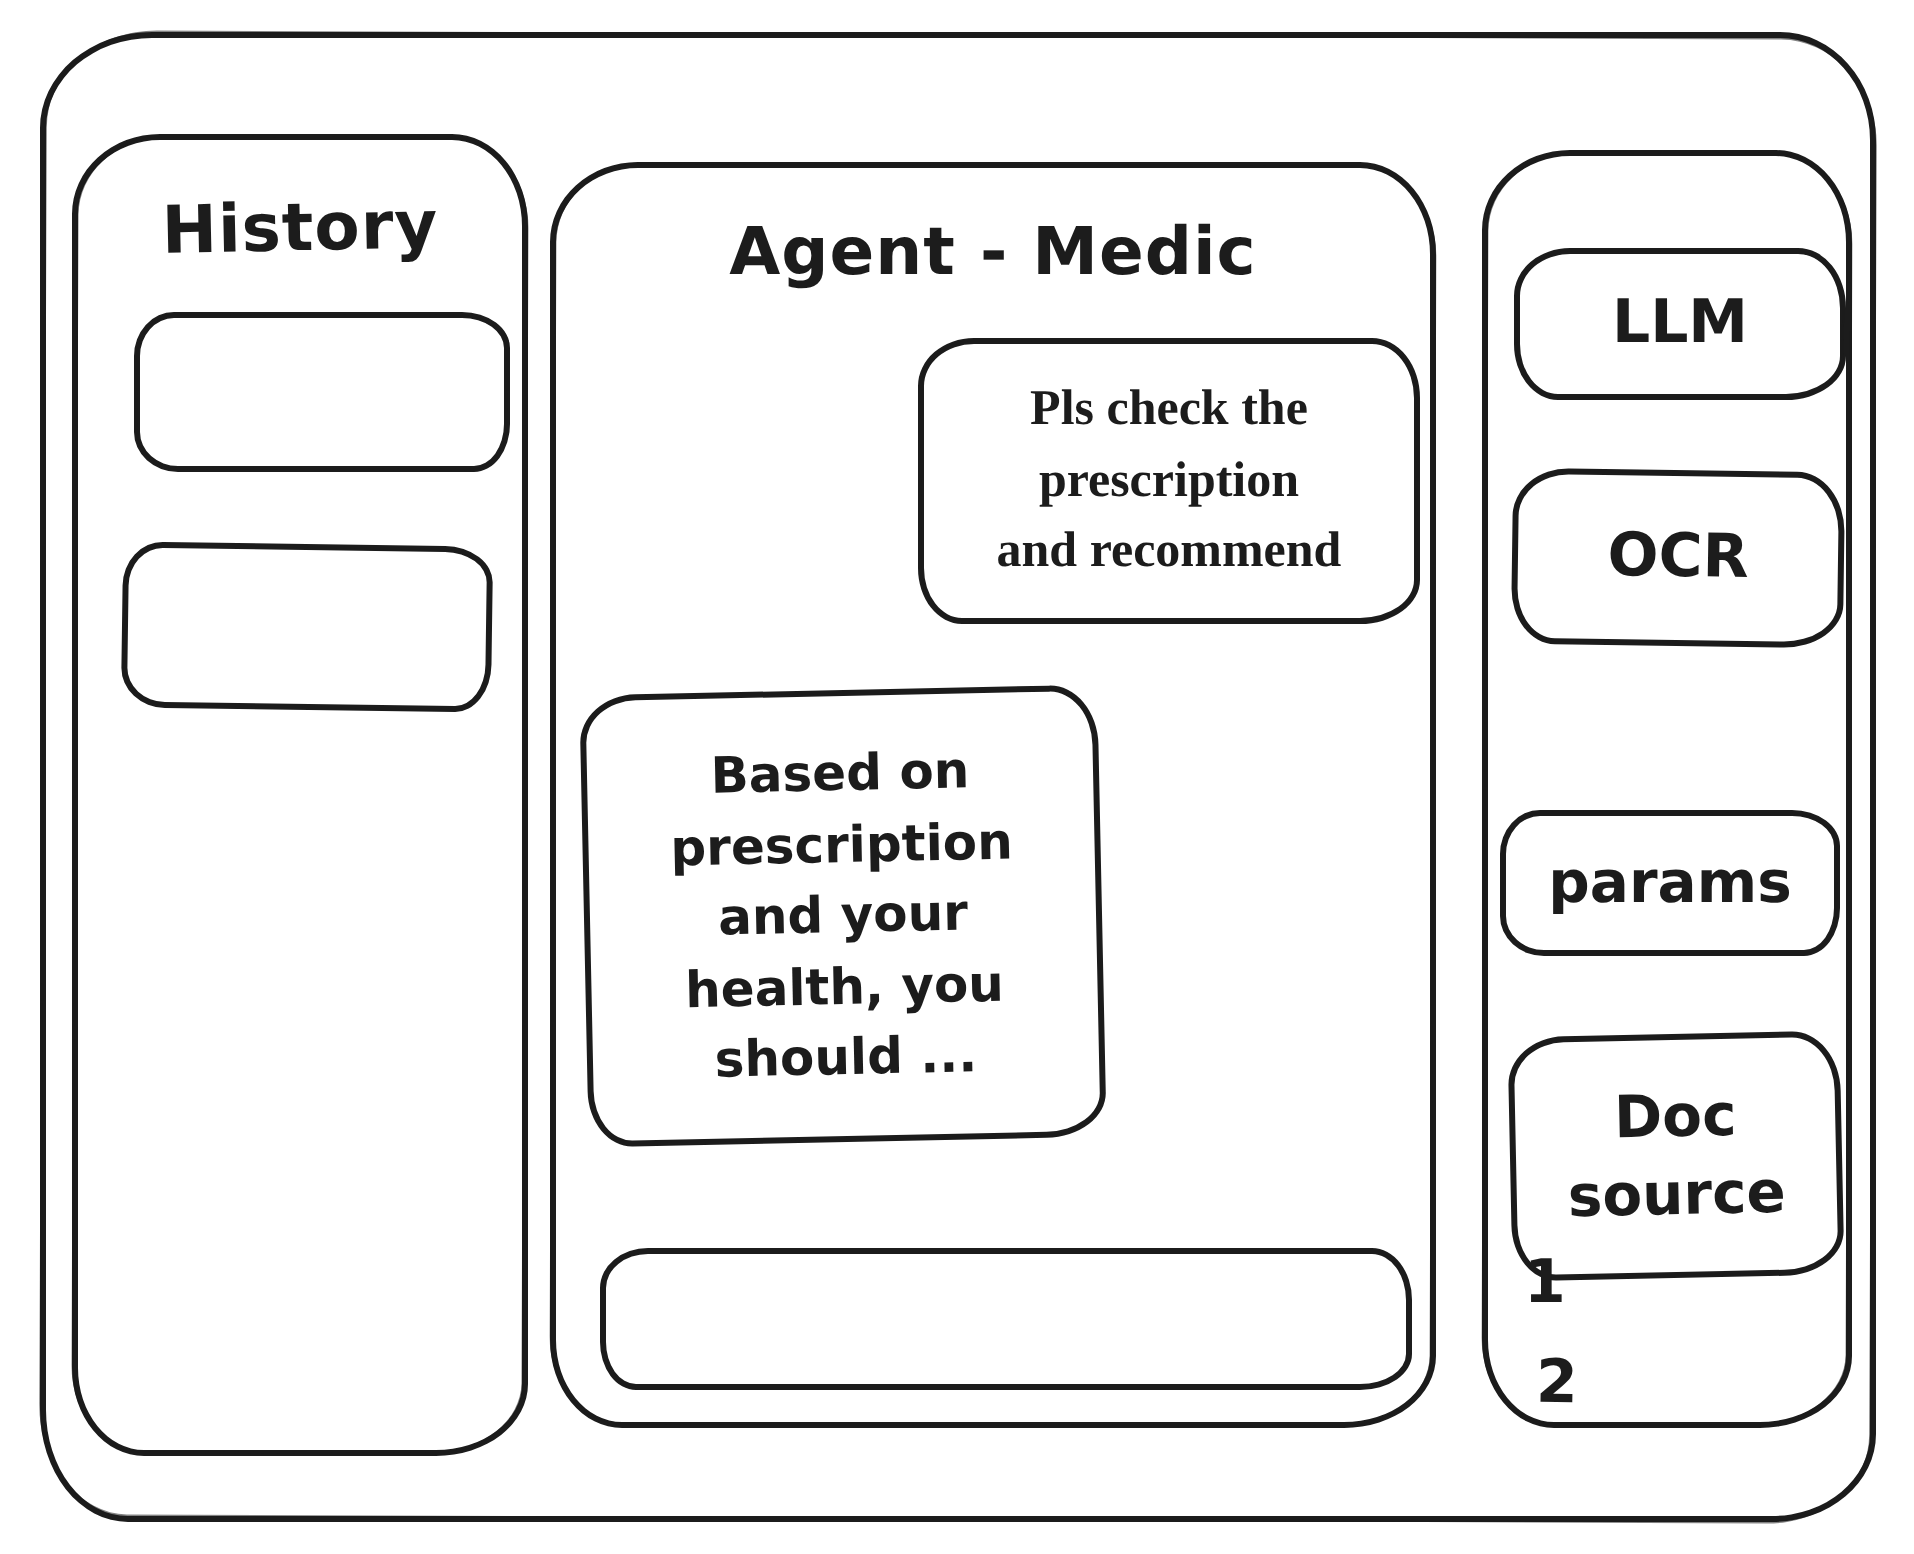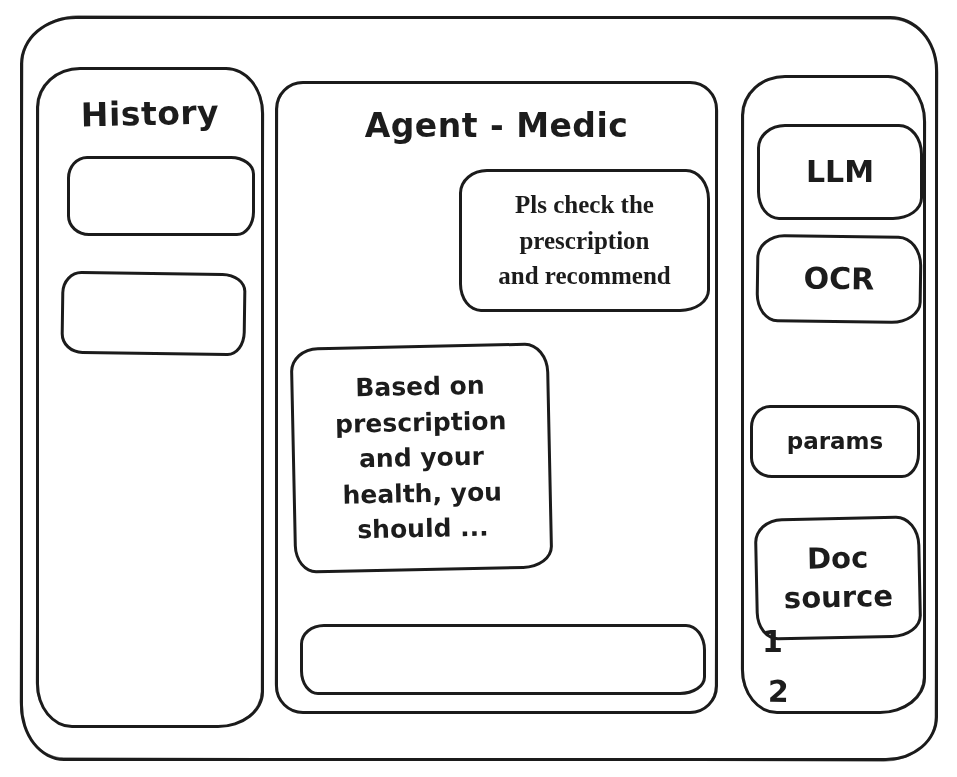--- a/index.html
+++ b/index.html
@@ -97,43 +97,43 @@
 <div class="stage">
 
   <div class="sketch r-xl" style="left:20px; top:16px; width:918px; height:745px;">
 
     <div class="sketch r-lg" style="left:13px; top:48px; width:228px; height:661px;">
       <div class="panel-title tilt-l" style="top:24px;">History</div>
       <div class="sketch r-sm" style="left:28px; top:86px; width:188px; height:80px;"></div>
       <div class="sketch r-sm tilt-r" style="left:22px; top:202px; width:185px; height:83px;"></div>
     </div>
 
-    <div class="sketch r-lg" style="left:252px; top:62px; width:443px; height:633px;border-radius:28px;">
+    <div class="sketch r-lg" style="left:252px; top:62px; width:443px; height:633px;">
       <div class="panel-title" style="top:22px;">Agent - Medic</div>
 
       <div class="sketch r-md bubble pre" style="left:181px; top:85px; width:251px; height:143px;font-family:Liberation Serif, serif;">Pls check the
 prescription
 and recommend</div>
 
       <div class="sketch r-md bubble pre tilt-l" style="left:14px; top:261px; width:259px; height:226px;">Based on
 prescription
 and your
 health, you
 should ...</div>
 
       <input class="chat-input" style="left: 22px; top: 540px; width: 406px; height: 71px;" placeholder="">
     </div>
 
     <div class="sketch r-lg" style="left:718px; top:56px; width:185px; height:639px;">
 
-      <div class="sketch r-md tool-btn" style="left:13px; top:46px; width:166px; height:96px;">LLM</div>
+      <div class="sketch r-md tool-btn" style="left:13px; top:46px; width:166px; height:76px;">LLM</div>
 
       <div class="sketch r-md tool-btn tilt-r" style="left:12px; top:157px; width:166px; height:88px;">OCR</div>
 
-      <div class="sketch r-sm tool-btn" style="left:6px; top:327px; width:170px; height:73px; font-size:23px;">params</div>
+      <div class="sketch r-sm tool-btn" style="left:6px; top:327px; width:170px; height:73px; font-size:29px;">params</div>
 
       <div class="sketch r-md tool-btn pre tilt-l" style="left:11px; top:439px; width:166px; height:122px; font-size:29px;">Doc
 source</div>
 
       <div class="num-label" style="left:18px; top:546px;">1</div>
 
       <div class="num-label tilt-r" style="left:24px; top:596px;">2</div>
     </div>
 
   </div>

